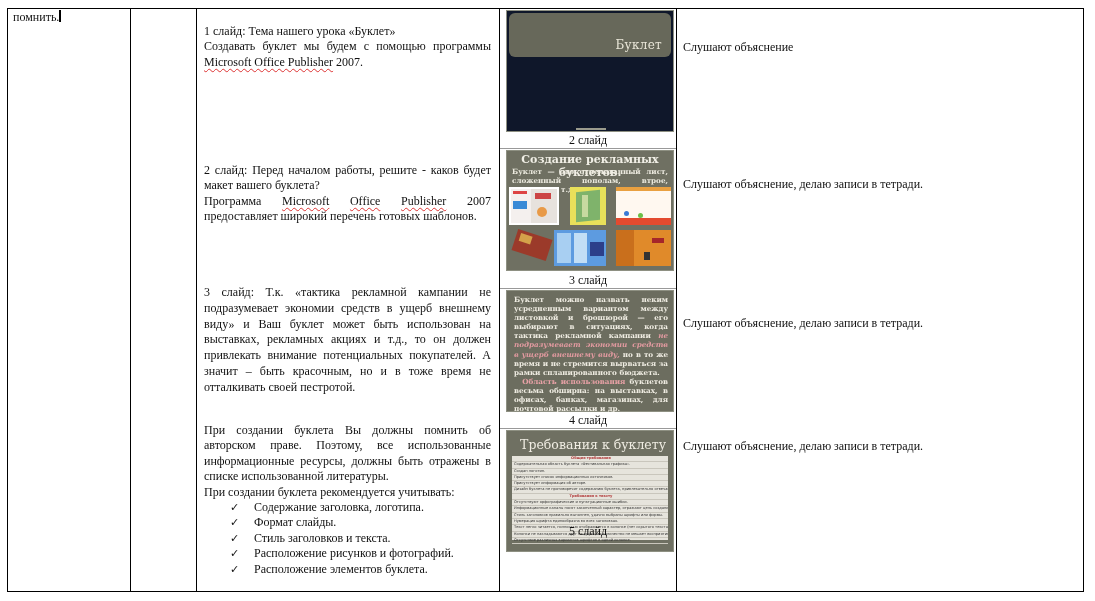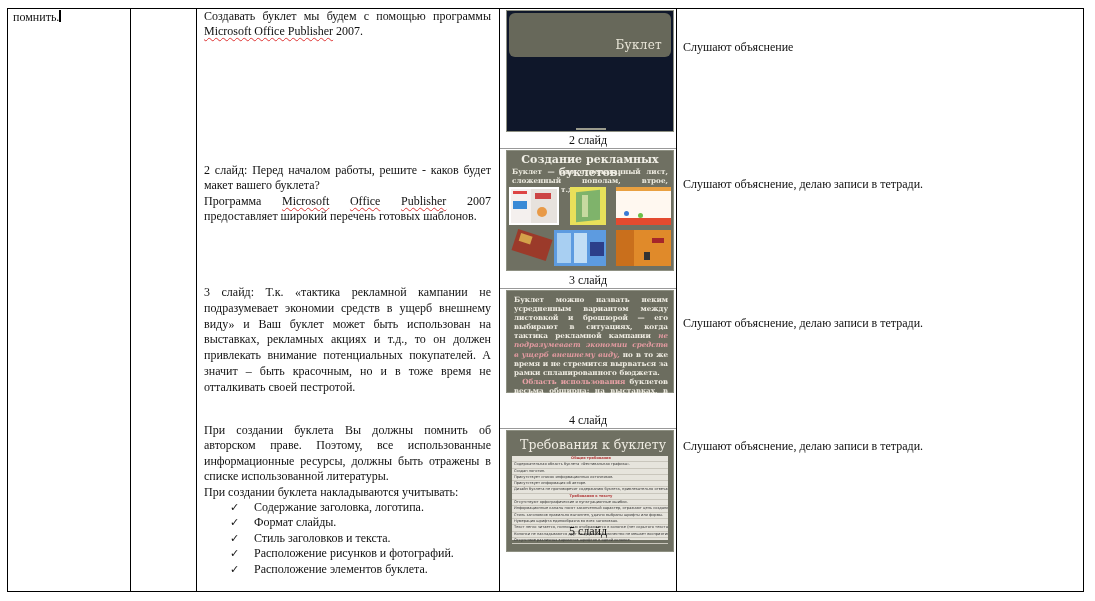--- a/index.html
+++ b/index.html
@@ -54,39 +54,40 @@
 <div class="vline" style="left:130px"></div>
 <div class="vline" style="left:196px"></div>
 <div class="vline" style="left:499px"></div>
 <div class="vline" style="left:676px"></div>
 
 <div class="cell-text" style="left:13px; top:10px;">
   <span>помнить.</span><span class="cursor"></span>
 </div>
 
 <div class="cell-text just" style="left:204px; top:9px; width:287px;">
+  <p class="p" style="margin-top:15px">1 слайд: Тема нашего урока «Буклет»</p>
   <p class="p">
     <span>Создавать буклет мы будем с помощью программы </span><span class="squiggle">Microsoft Office Publisher</span><span> 2007.</span>
   </p>
 </div>
 
 <div class="cell-text just" style="left:204px; top:163px; width:287px;">
   <p class="p">2 слайд: Перед началом работы, решите - каков будет макет вашего буклета?</p>
   <p class="p">
     <span>Программа </span><span class="squiggle">Microsoft</span> <span class="squiggle">Office</span> <span class="squiggle">Publisher</span><span> 2007 предоставляет широкий перечень готовых шаблонов.</span>
   </p>
 </div>
 
 <div class="cell-text just" style="left:204px; top:285px; width:287px; line-height:15.8px;">
   <p class="p">3 слайд: Т.к. «тактика рекламной кампании не подразумевает экономии средств в ущерб внешнему виду» и Ваш буклет может быть использован на выставках, рекламных акциях и т.д., то он должен привлекать внимание потенциальных покупателей. А значит – быть красочным, но и в тоже время не отталкивать своей пестротой.</p>
 </div>
 
 <div class="cell-text just" style="left:204px; top:423px; width:287px;">
   <p class="p">При создании буклета Вы должны помнить об авторском праве. Поэтому, все использованные информационные ресурсы, должны быть отражены в списке использованной литературы.</p>
-  <p class="p">При создании буклета накладываются учитывать:</p>
+  <p class="p">При создании буклета рекомендуется учитывать:</p>
   <ul class="checklist">
     <li><span class="chk">✓</span><span>Содержание заголовка, логотипа.</span></li>
     <li><span class="chk">✓</span><span>Формат слайды.</span></li>
     <li><span class="chk">✓</span><span>Стиль заголовков и текста.</span></li>
     <li><span class="chk">✓</span><span>Расположение рисунков и фотографий.</span></li>
     <li><span class="chk">✓</span><span>Расположение элементов буклета.</span></li>
   </ul>
 </div>
 
 <div class="slide" style="top:10px; height:122px;">
@@ -126,21 +127,21 @@
   </div>
   <div class="thumb" style="left:110px; top:80px; width:55px; height:36px; background:#e08a2a;">
     <div style="position:absolute;left:0;top:0;width:18px;height:36px;background:#c96f1c;"></div>
     <div style="position:absolute;left:36px;top:8px;width:12px;height:5px;background:#a5262a;"></div>
     <div style="position:absolute;left:28px;top:22px;width:6px;height:8px;background:#333;"></div>
   </div>
 </div>
 <div class="caption" style="top:273px;">3 слайд</div>
 <div class="slide-rule" style="top:288px;"></div>
 
-<div class="slide" style="top:290px; height:103px; background:#6c6d5f;">
+<div class="slide" style="top:290px; height:122px; background:#6c6d5f;">
   <div class="s4-text">
     <span>Буклет можно назвать неким усредненным вариантом между листовкой и брошюрой — его выбирают в ситуациях, когда тактика рекламной кампании </span><span class="pink">не подразумевает экономии средств в ущерб внешнему виду,</span><span> но в то же время и не стремится вырваться за рамки спланированного бюджета.</span><br>
     &nbsp;&nbsp;<span class="pink-b">Область использования</span><span> буклетов весьма обширна: на выставках, в офисах, банках, магазинах, для почтовой рассылки и др.</span>
   </div>
 </div>
 <div class="caption" style="top:413px;">4 слайд</div>
 <div class="slide-rule" style="top:428px;"></div>
 
 <div class="slide" style="top:430px; height:122px; background:#6f7062;">
   <div class="s5-title">Требования к буклету</div>

